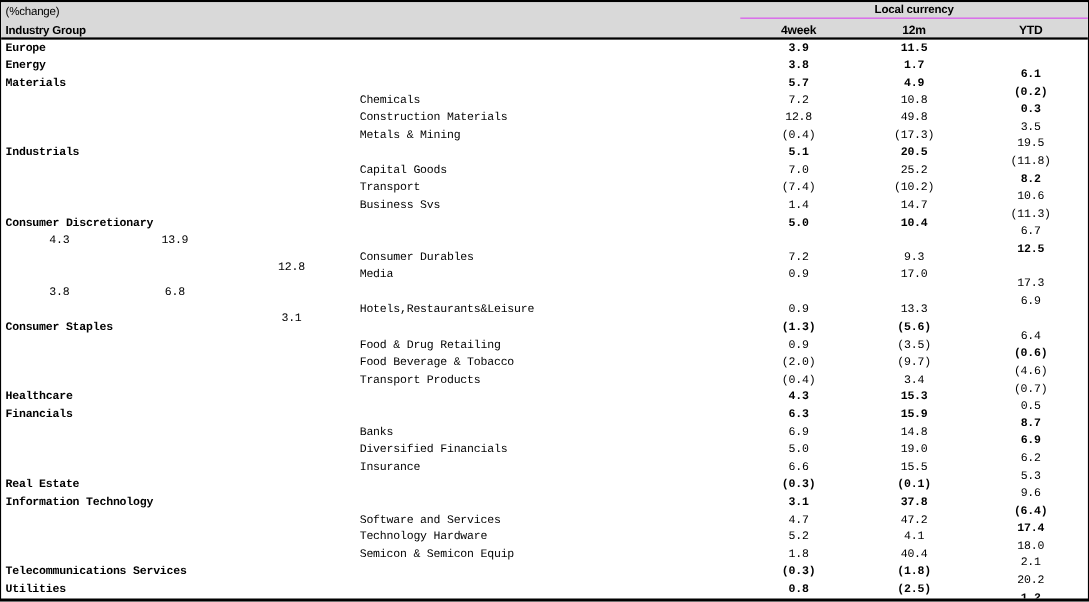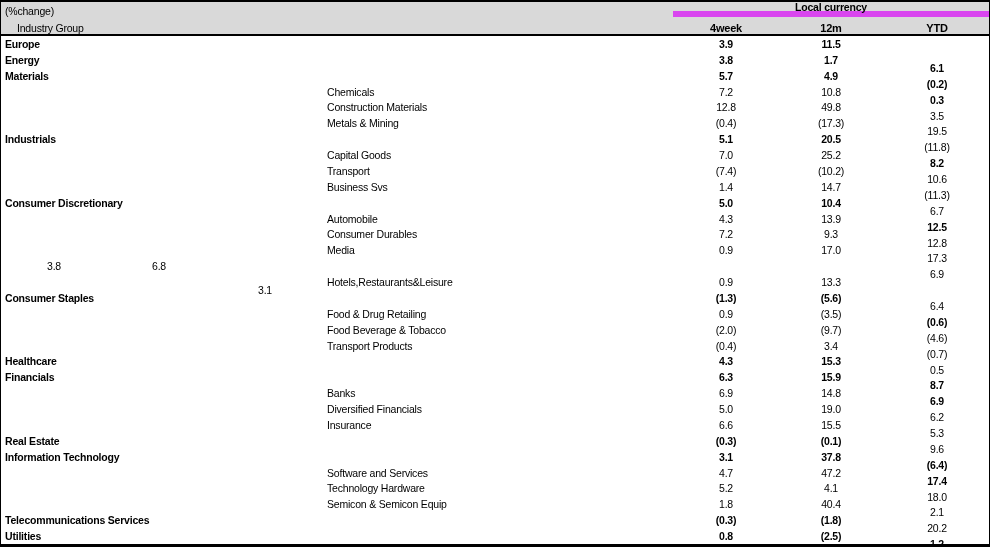--- a/index.html
+++ b/index.html
@@ -34,41 +34,41 @@
   }
   .currency-cell {
     flex: 1;
     align-self: stretch;
     display: flex;
     align-items: center;
     justify-content: center;
     font-weight: bold;
     font-size: 10.5px;
     letter-spacing: -0.2px;
-    border-bottom: 6px solid #d946ef;
+    border-bottom: 1px solid #d946ef;
     box-sizing: border-box;
   }
   .industry-group-cell {
     flex: 0 0 672px;
     box-sizing: border-box;
-    padding-left: 16px;
-    font-weight: normal;
+    padding-left: 4px;
+    font-weight: bold;
     font-size: 10.5px;
     letter-spacing: -0.2px;
   }
   .colhead {
     text-align: center;
     font-weight: bold;
     font-size: 11px;
     letter-spacing: -0.2px;
   }
   .col1 { flex: 0 0 106px; }
   .col2 { flex: 0 0 104px; }
   .col3 { flex: 0 0 108px; margin-top: 48px; }
-  .tbody { height: 508px; }
+  .tbody { height: 508px; font-family: Liberation Mono, monospace; }
   .row {
     display: flex;
     align-items: center;
     height: 15.875px;
     font-size: 10.5px;
     letter-spacing: -0.2px;
   }
   .row.section { font-weight: bold; }
   .label-cell {
     flex: 0 0 672px;
@@ -157,21 +157,20 @@
         <div class="val col2">14.7</div>
         <div class="val col3">6.7</div>
       </div>
       <div class="row section">
         <div class="label-cell">Consumer Discretionary</div>
         <div class="val col1">5.0</div>
         <div class="val col2">10.4</div>
         <div class="val col3">12.5</div>
       </div>
       <div class="row sub">
-        <div class="label-cell">Automobile</div>
         <div class="val col1">4.3</div>
         <div class="val col2">13.9</div>
         <div class="val col3">12.8</div>
       </div>
       <div class="row sub">
         <div class="label-cell">Consumer Durables</div>
         <div class="val col1">7.2</div>
         <div class="val col2">9.3</div>
         <div class="val col3">17.3</div>
       </div>

